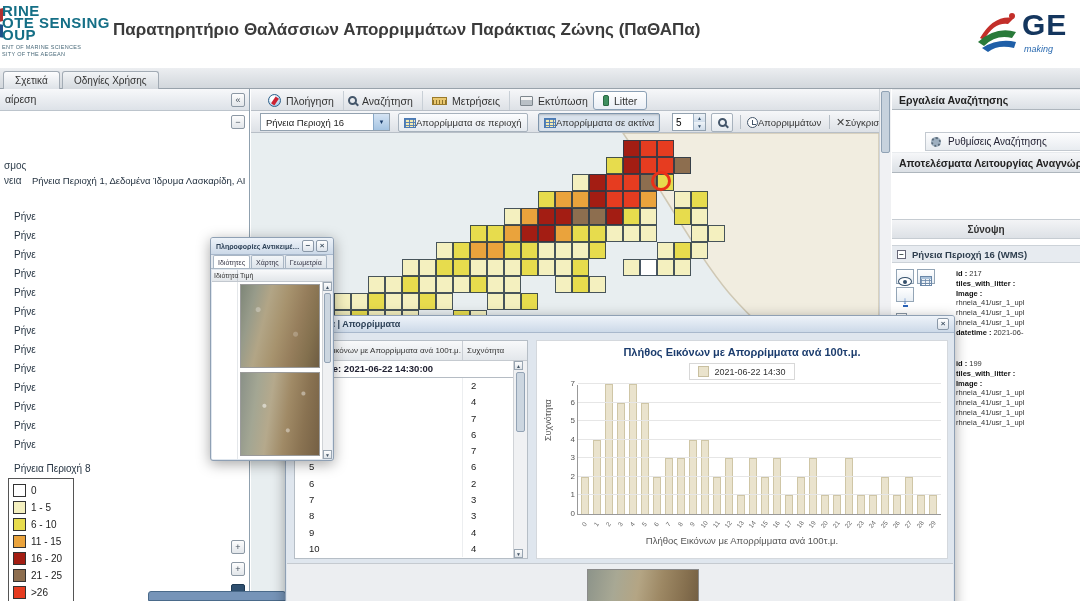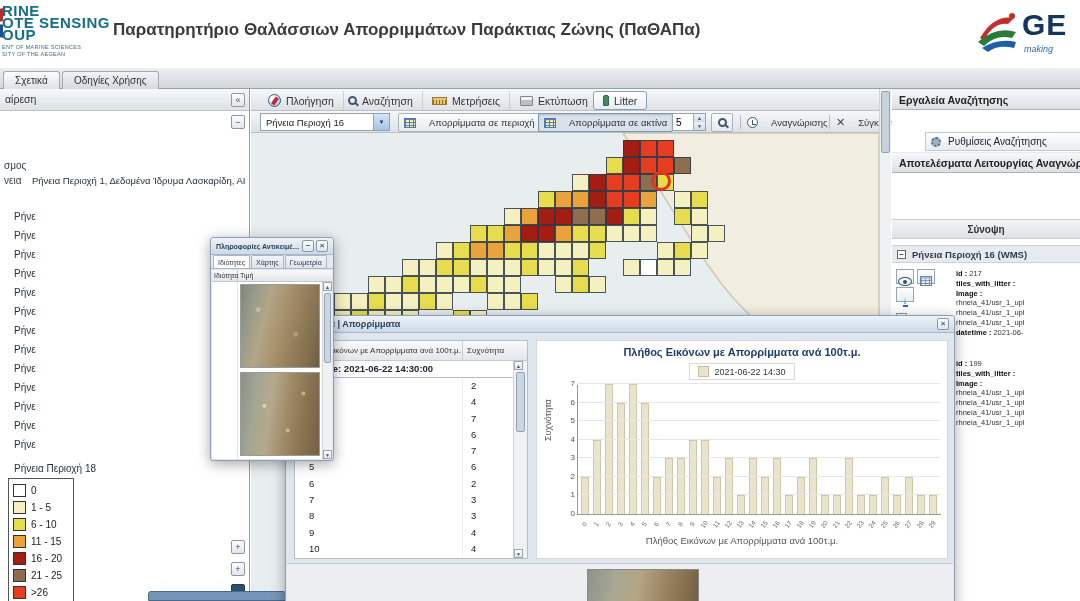--- a/index.html
+++ b/index.html
@@ -44,21 +44,21 @@
   .leg-lb{font-size:10px;color:#222;white-space:nowrap;}
 
   
   .mapwrap{position:absolute;left:251px;top:89px;width:628px;height:512px;}
   .mtb{position:absolute;left:0;width:628px;height:22px;background:linear-gradient(#f6f7f9,#dde1e6);
        border-bottom:1px solid #b8bfc7;}
   .mtb1{top:0;text-decoration:underline;} .mtb2{top:22px;}
   .mtab{position:absolute;top:2px;height:19px;padding:0 9px;display:flex;align-items:center;gap:5px;
         font-size:10.5px;color:#333;border-right:1px solid #c8cfd6;cursor:pointer;}
   .mtab.active{background:linear-gradient(#ffffff,#e9eef5);border:1px solid #8ba0b5;border-radius:3px;}
-  .ctrl{position:absolute;top:2px;height:19px;display:flex;align-items:center;gap:13px;font-size:9.5px;color:#333;cursor:pointer;}
+  .ctrl{position:absolute;top:2px;height:19px;display:flex;align-items:center;gap:0;font-size:9.5px;color:#333;cursor:pointer;}
   .btnish{border:1px solid #a7b2bd;background:linear-gradient(#fcfdfe,#e4e9ee);border-radius:2px;padding:0 5px;}
   .pressed{border:1px solid #7e95ac;background:#d9e2ec;box-shadow:inset 0 1px 2px rgba(0,0,0,.18);}
   .selectbox{position:absolute;top:2px;height:18px;display:flex;align-items:center;background:#fff;
              border:1px solid #93a2b0;cursor:pointer;}
   .selectbox .sel-txt{font-size:9.5px;padding:0 5px;white-space:nowrap;}
   .dd{width:16px;height:16px;background:linear-gradient(#d5e4f4,#a5c4e2);border-left:1px solid #88a8c8;
       color:#1a3c6a;font-size:6px;text-align:center;line-height:16px;}
   .spin{position:absolute;top:2px;width:34px;height:18px;border:1px solid #93a2b0;background:#fff;display:flex;}
   .spin input{width:20px;border:none;font-size:10px;padding:0 0 0 3px;outline:none;font-family:inherit;}
   .spin .arrows{width:12px;display:flex;flex-direction:column;}
@@ -257,21 +257,21 @@
         <div class="tree-row" style="top: 196px;">Ρήνε</div>
         <div class="tree-row" style="top: 215px;">Ρήνε</div>
         <div class="tree-row" style="top: 234px;">Ρήνε</div>
         <div class="tree-row" style="top: 253px;">Ρήνε</div>
         <div class="tree-row" style="top: 272px;">Ρήνε</div>
         <div class="tree-row" style="top: 291px;">Ρήνε</div>
         <div class="tree-row" style="top: 310px;">Ρήνε</div>
         <div class="tree-row" style="top: 329px;">Ρήνε</div>
         <div class="tree-row" style="top: 348px;">Ρήνε</div>
       </div>
-    <div class="tree-row" style="top:372px;">Ρήνεια Περιοχή 18</div>
+    <div class="tree-row" style="top:372px;">Ρήνεια Περιοχή 8</div>
 
     <div class="legendbox">
         <div class="leg-row">
           <span class="leg-sw" style="background: rgb(255, 255, 255);"></span>
           <span class="leg-lb">0</span>
         </div>
         <div class="leg-row">
           <span class="leg-sw" style="background: rgb(244, 240, 191);"></span>
           <span class="leg-lb">1 - 5</span>
         </div>
@@ -345,21 +345,21 @@
           <span>▲</span>
           <span>▼</span>
         </span>
       </div>
       <div class="ctrl btnish" style="left:460px;width:22px;justify-content:center;">
         <span class="i-mag"></span>
       </div>
       <div class="vsep" style="left:489px;"></div>
       <div class="ctrl" style="left:496px;">
         <span class="i-clock"></span>
-        <span>Αναγνώρισης</span>
+        <span>Απορριμμάτων</span>
       </div>
       <div class="vsep" style="left:578px;"></div>
       <div class="ctrl" style="left:585px;">
         <span class="i-x">✕</span>
         <span>Σύγκριση</span>
       </div>
     </div>
 
     <div class="mapcanvas">
       <svg width="628" height="468" viewBox="0 0 628 468" style="position:absolute;left:0;top:0;">

